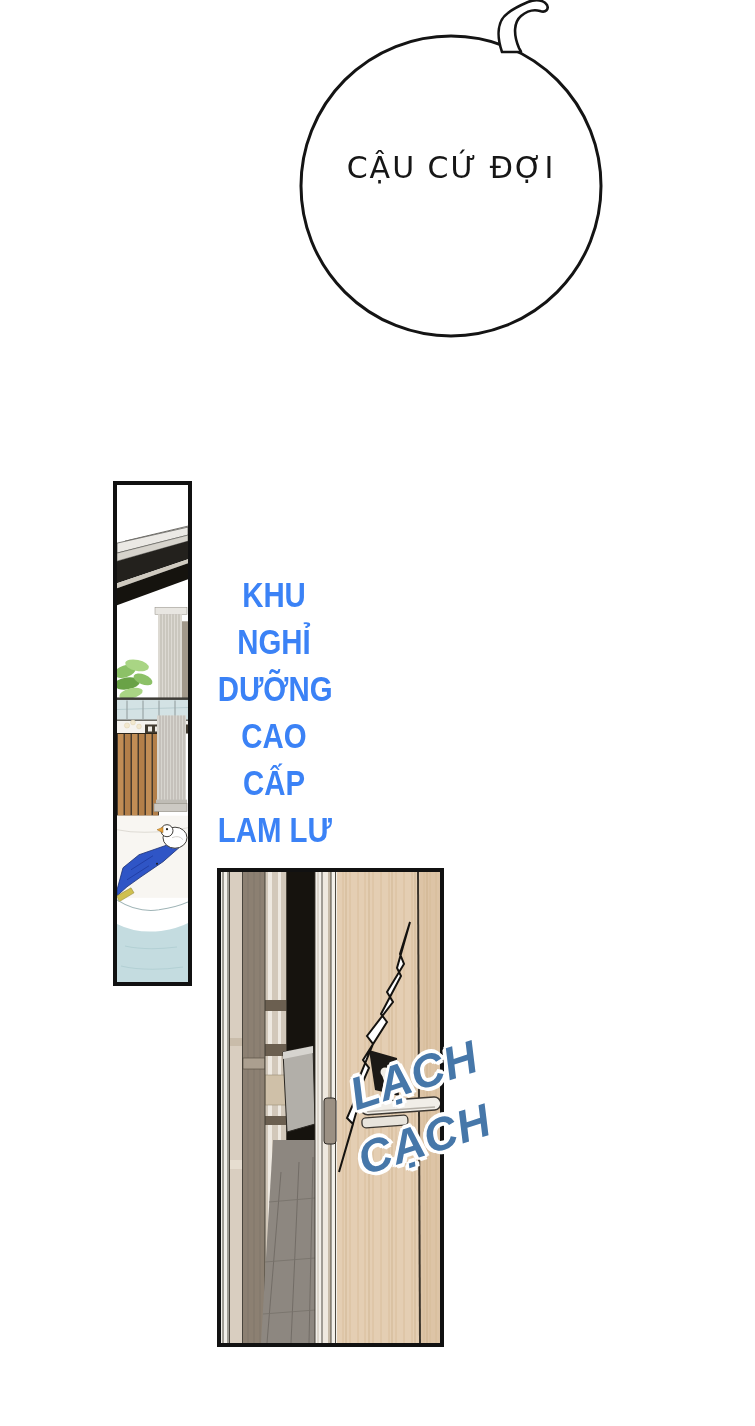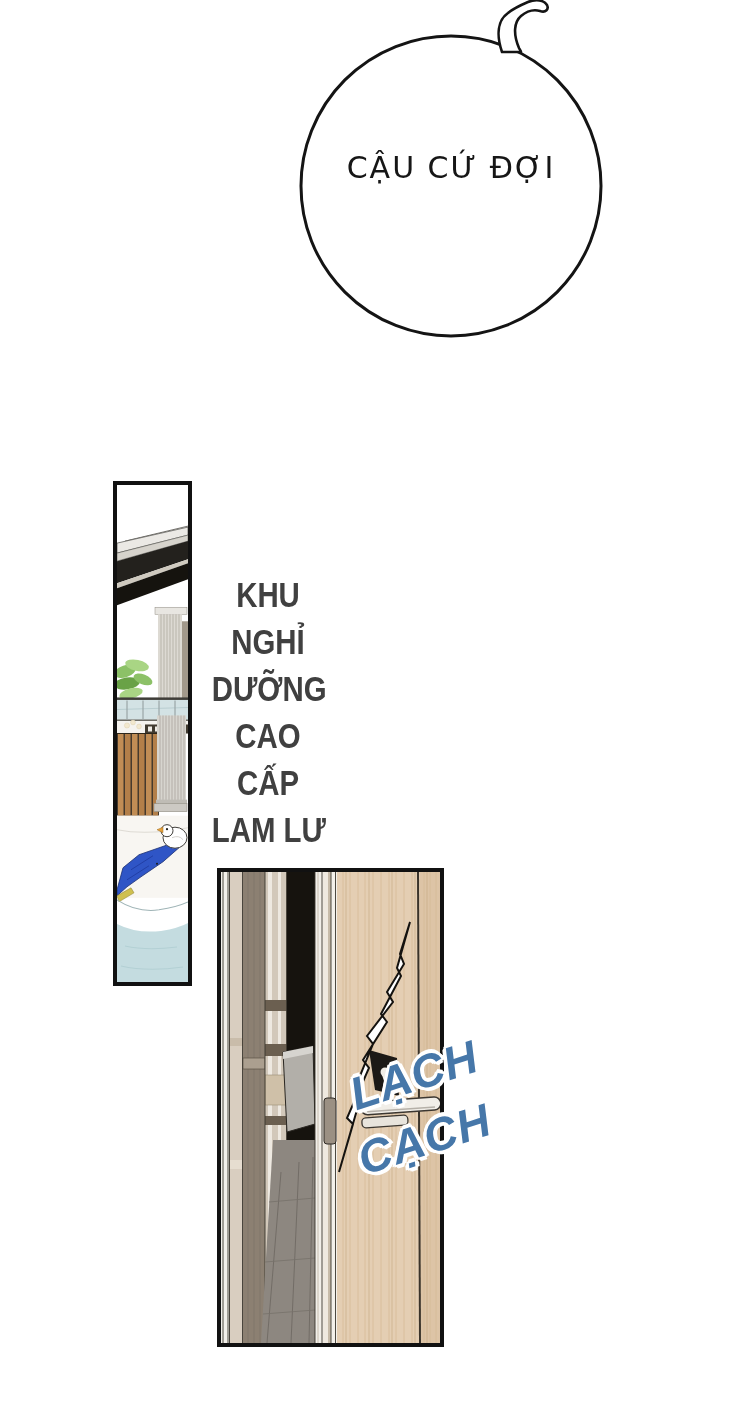--- a/index.html
+++ b/index.html
@@ -17,23 +17,23 @@
     font-family:"DejaVu Sans",sans-serif;
   }
   
   #resort-panel{
     left:48px;top:481px;width:79px;height:505px;
     border:4px solid #111;box-sizing:border-box;background:#fff;
   }
   #resort-panel svg{display:block;width:100%;height:100%;}
   
   #location-caption{
-    left:136px;top:571px;width:134px;text-align:center;
+    left:142px;top:571px;width:134px;text-align:center;
     font-family:"Liberation Sans","DejaVu Sans",sans-serif;
-    font-weight:bold;font-size:35px;line-height:47px;color:#404040;
+    font-weight:bold;font-size:35px;line-height:47px;color:#3b82f6;
   }
   #location-caption .cap-line{display:block;transform:scaleX(0.84);white-space:nowrap;}
   
   #door-panel{
     left:152px;top:868px;width:227px;height:479px;
     border:4px solid #111;box-sizing:border-box;background:#fff;
   }
   #door-panel svg{display:block;width:100%;height:100%;}
   
   .sfx{

